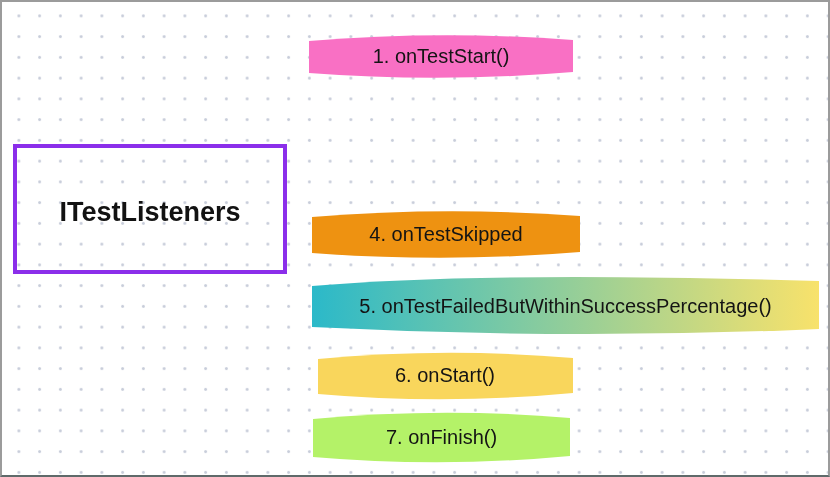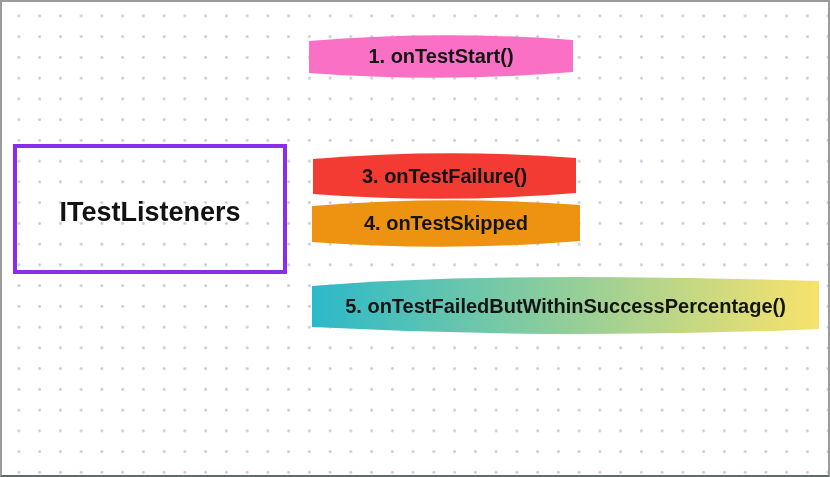--- a/index.html
+++ b/index.html
@@ -34,21 +34,21 @@
     line-height:42px;
     letter-spacing:0px;
     white-space:nowrap;
   }
   .banner{position:absolute;}
   .banner svg{position:absolute;left:0;top:0;overflow:visible;display:block;}
   .banner .banner-label{
     position:absolute;left:0;top:0;
     width:100%;height:100%;
     display:flex;align-items:center;justify-content:center;
-    font-size:20px;font-weight:700;color:#141414;
+    font-size:20px;font-weight:400;color:#141414;
     white-space:nowrap;
     z-index:2;
   }
 </style>
 </head>
 <body>
 
 <div class="canvas">
 
   <div class="title-box">
@@ -56,42 +56,48 @@
   </div>
 
   <div class="banner" style="left:305px;top:31px;width:268px;height:47px;">
     <svg width="268" height="47" viewBox="0 0 268 47">
       <path d="M2 8 Q134 -3 266 7 L266 39 Q134 50 2 40 Z" fill="#f970c4"></path>
     </svg>
     <span class="banner-label">1. onTestStart()</span>
   </div>
 
 
-  <div class="banner" style="left:309px;top:149px;width:267px;height:50px;">
-    <svg width="267" height="50" viewBox="0 0 267 50">
-      <path d="M2 8 Q133 -3 265 7 L265 42 Q133 53 2 43 Z" fill="#f43b33"></path>
-    </svg>
-    <span class="banner-label">3. onTestFailure()</span>
-  </div>
 
-  <div class="banner" style="left:308px;top:196px;width:272px;height:51px;">
+  <div class="banner" style="left:308px;top:207px;width:272px;height:51px;">
     <svg width="272" height="51" viewBox="0 0 272 51">
       <path d="M2 8 Q136 -3 270 7 L270 43 Q136 54 2 44 Z" fill="#ee9211"></path>
     </svg>
     <span class="banner-label">4. onTestSkipped</span>
   </div>
 
   <div class="banner" style="left:308px;top:273px;width:511px;height:62px;">
     <svg width="511" height="62" viewBox="0 0 511 62">
       <defs>
         <linearGradient id="grad-banner5" x1="0" y1="0" x2="1" y2="0">
           <stop offset="0" stop-color="#2bb9c9"></stop>
           <stop offset="1" stop-color="#f8e26b"></stop>
         </linearGradient>
       </defs>
       <path d="M2 11 Q170 -4 509 6 L509 54 Q255 65 2 52 Z" fill="url(#grad-banner5)"></path>
     </svg>
     <span class="banner-label">5. onTestFailedButWithinSuccessPercentage()</span>
   </div>
 
+  <div class="banner" style="left:313px;top:348px;width:260px;height:51px;">
+    <svg width="260" height="51" viewBox="0 0 260 51">
+      <path d="M3 9 Q130 -3 258 8 L258 43 Q130 55 3 44 Z" fill="#f9d65c"></path>
+    </svg>
+    <span class="banner-label">6. onStart()</span>
+  </div>
 
+  <div class="banner" style="left:309px;top:408px;width:261px;height:55px;">
+    <svg width="261" height="55" viewBox="0 0 261 55">
+      <path d="M2 9 Q131 -3 259 8 L259 46 Q131 58 2 47 Z" fill="#b4f268"></path>
+    </svg>
+    <span class="banner-label">7. onFinish()</span>
+  </div>
 
 </div>
 
 </body></html>

